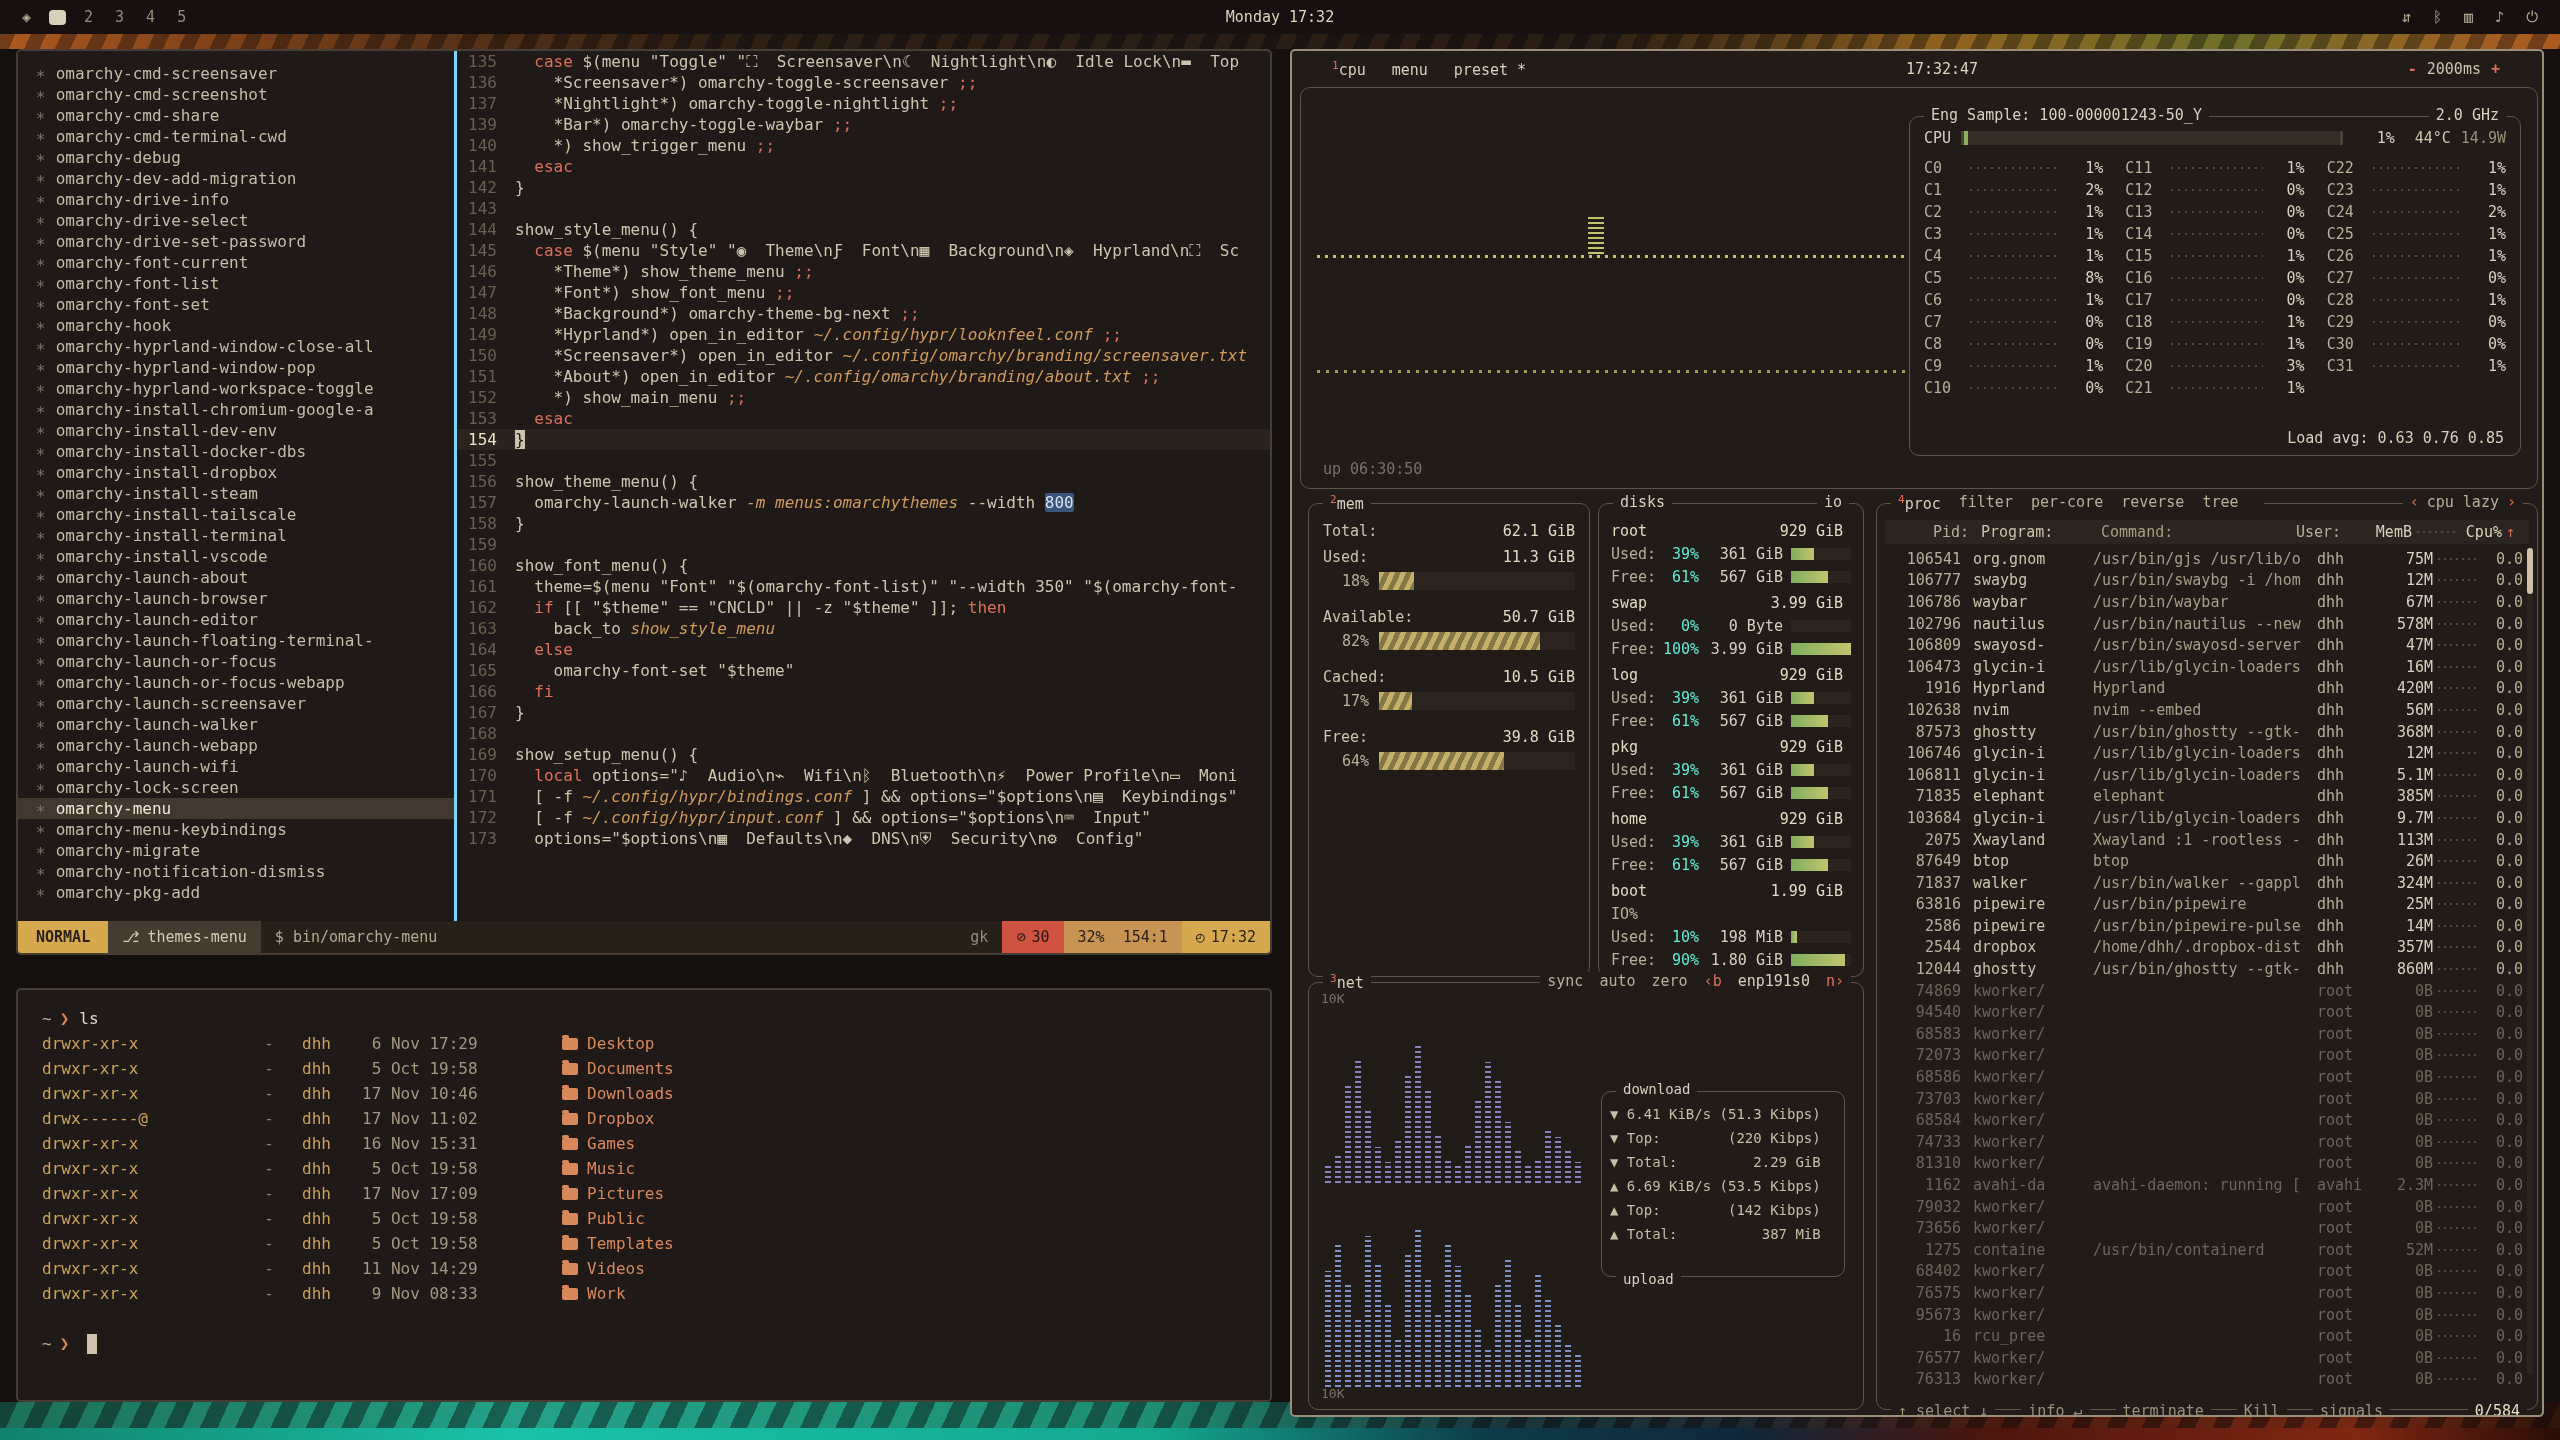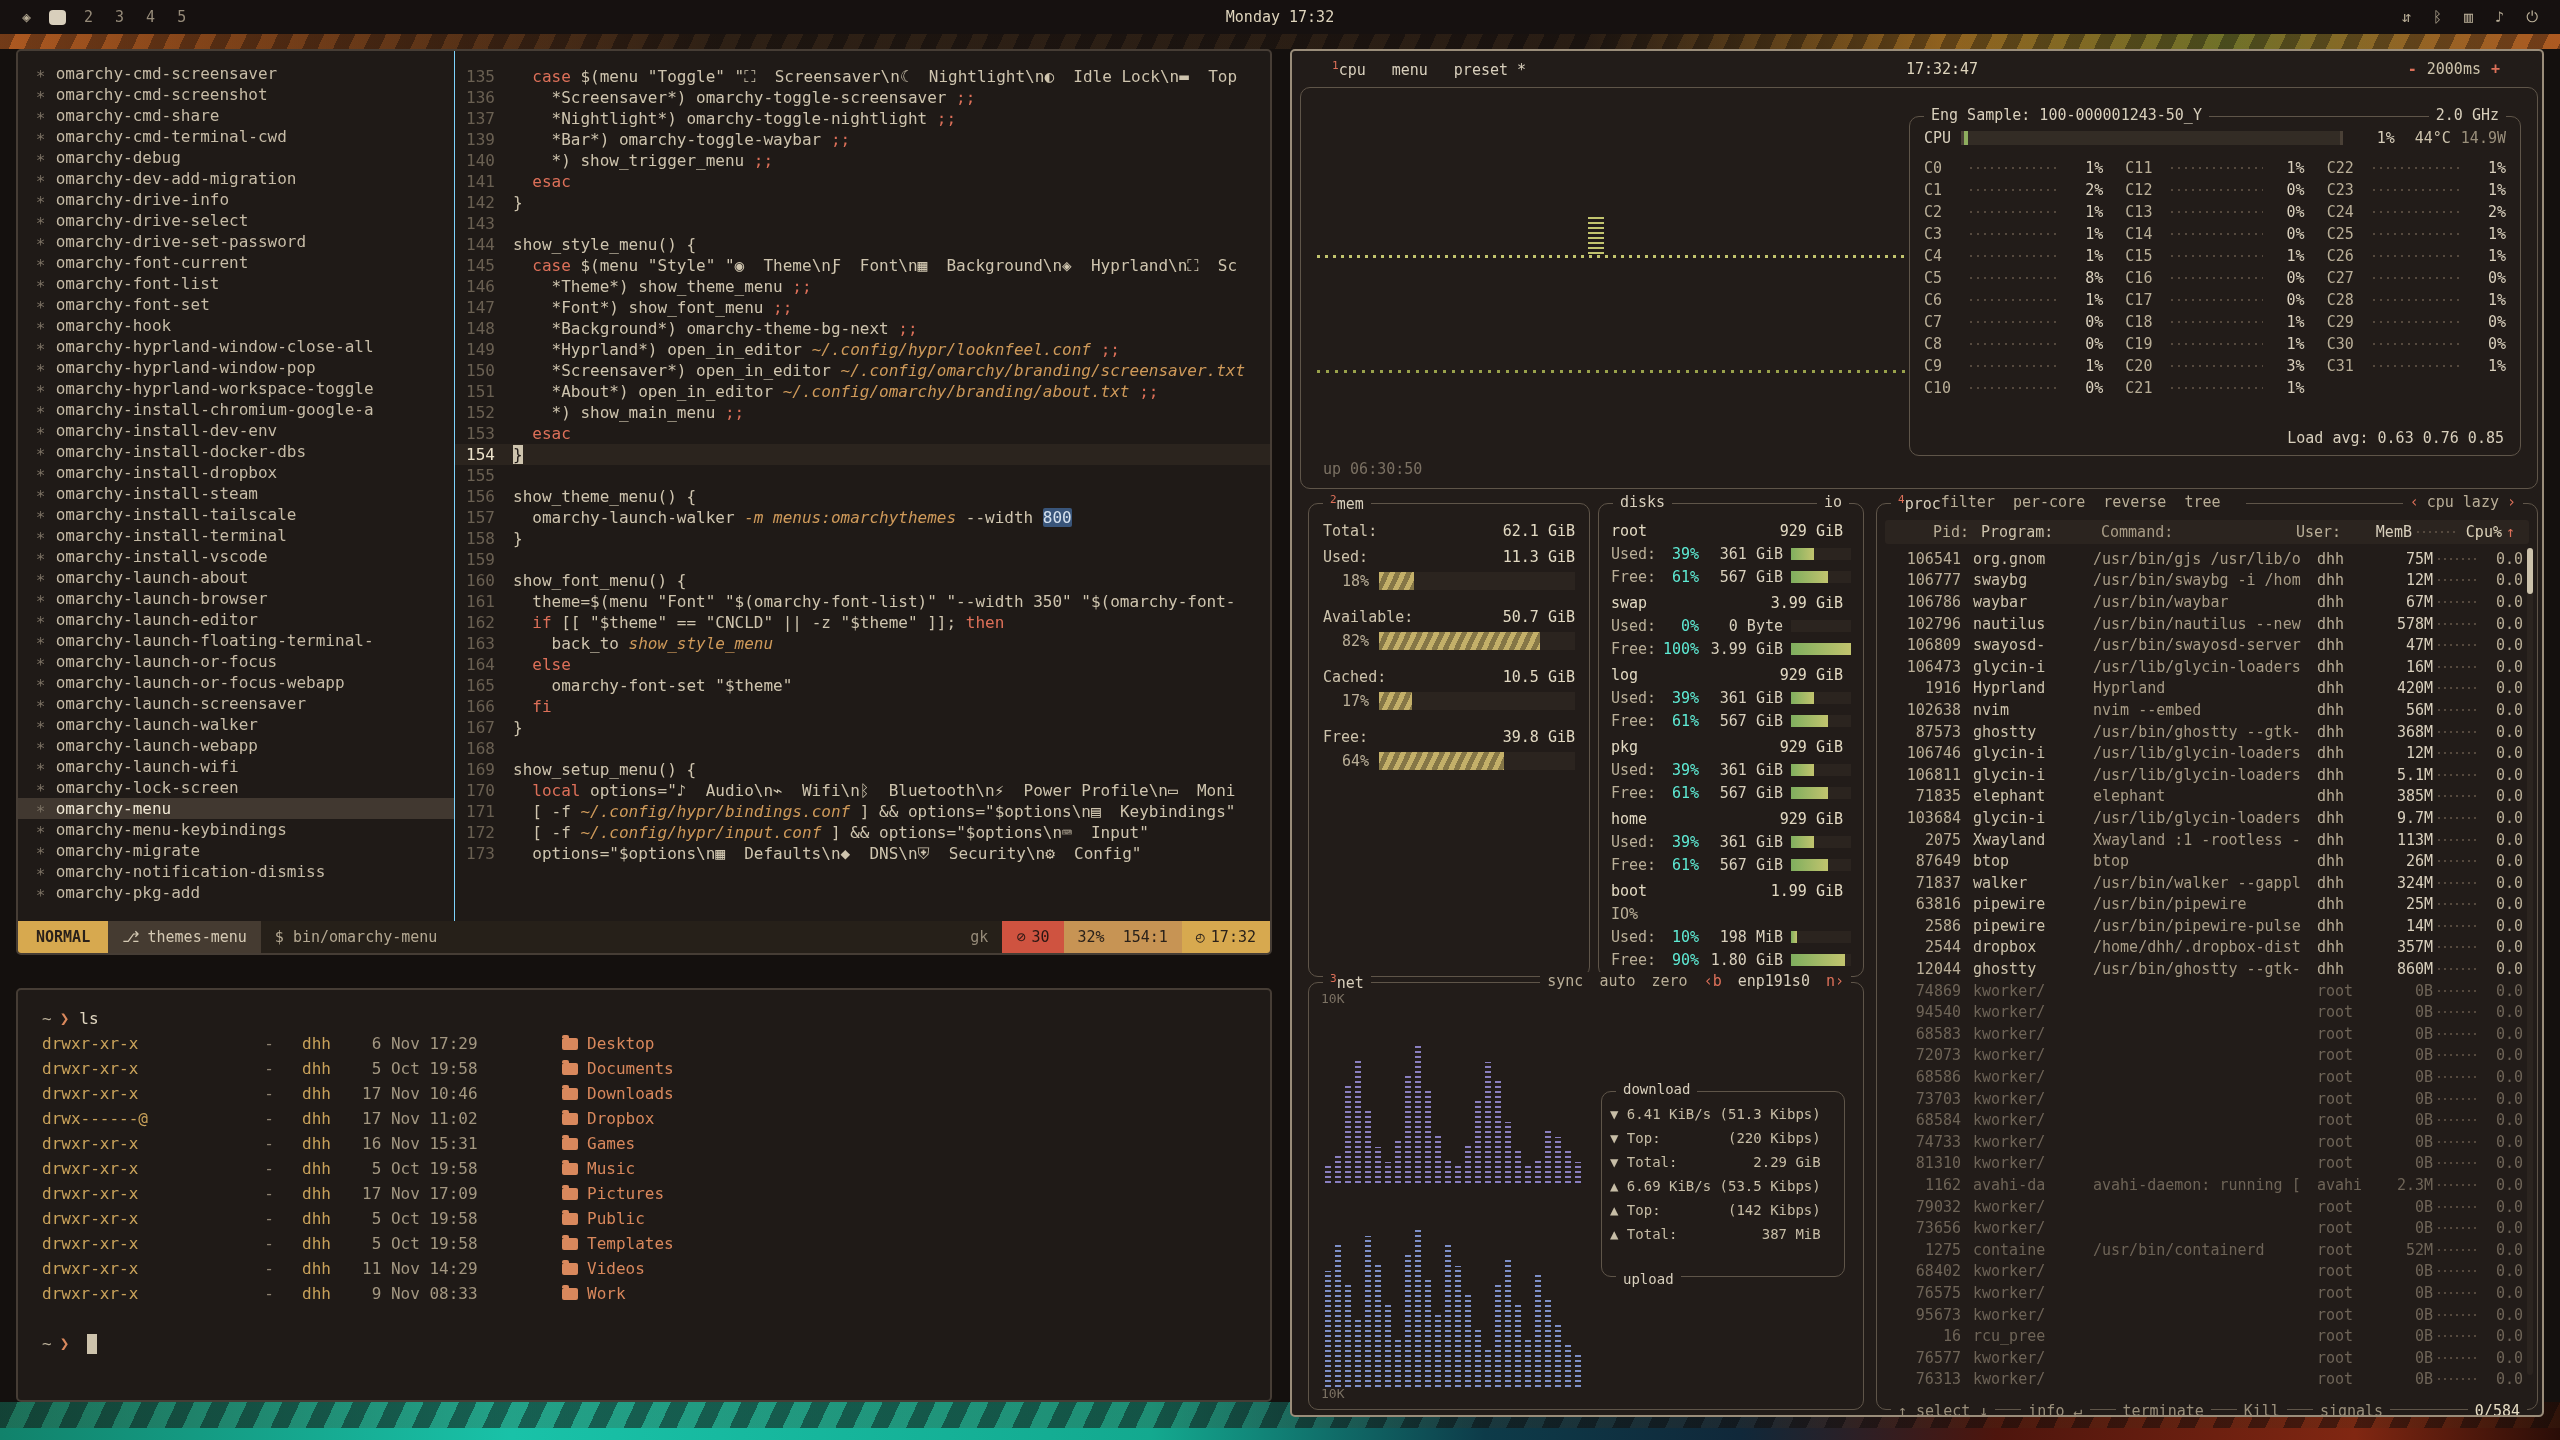--- a/index.html
+++ b/index.html
@@ -34,21 +34,21 @@
   .win{position:absolute;background:var(--win2);border:2px solid #463d35;border-radius:5px;overflow:hidden}
   .win.focused{border-color:#9a8d7a;background:var(--win)}
 
   
   #editor{left:16px;top:49px;width:1256px;height:906px;display:flex;flex-direction:column}
   .ed-body{flex:1;display:flex;min-height:0}
   .tree{width:436px;padding:12px 0;font-size:16px;line-height:21px;overflow:hidden}
   .tree-item{display:flex;align-items:center;height:21px;padding:0 18px;white-space:pre;color:#c6bba6}
   .tree-item .tico{color:var(--dim);margin-right:10px}
   .tree-item.sel{background:#413830;color:#f0e8d4}
-  .code{flex:1;border-left:1px solid #7dd3fc;padding-top:15px;overflow:hidden;font-size:16px;line-height:21px}
+  .code{flex:1;border-left:3px solid #7dd3fc;padding-top:0;overflow:hidden;font-size:16px;line-height:21px}
   .code-line{display:flex;height:21px;white-space:pre}
   .code-line .gutter{width:58px;flex:none;text-align:right;padding-right:18px;color:#6a6052}
   .code-line.cur{background:#2b241e}
   .code-line.cur .gutter{color:#ece2ca}
   .seg-d{color:#cec4ae}.seg-k{color:var(--red)}
   .seg-p{color:#cf9a5a;font-style:italic}
   .seg-hl{background:#39557a;color:#d6e2ef;border-radius:2px}
   .seg-cursor{background:#cec4ae;color:#211b18}
   .statusline{height:32px;background:#262019;display:flex;align-items:stretch;font-size:15px;flex:none}
   .sl-seg{display:flex;align-items:center;padding:0 14px;white-space:pre}
@@ -146,21 +146,21 @@
   #dl-graph{top:22px;color:#8a7fc0}
   #ul-graph{bottom:22px;color:#7e90c8}
   .net-graph i{width:6px;flex:none;background-image:repeating-linear-gradient(0deg,currentColor 0 2px,transparent 2px 5px)}
   .net-stats{position:absolute;left:292px;top:108px;width:244px;height:186px;border:1px solid var(--bord);border-radius:10px;padding:10px 8px;font-size:14px}
   .ns-row{height:24px;white-space:pre;color:#c7bda6;display:flex;align-items:center}
   .ns-title{position:absolute;top:-11px;left:14px;background:var(--win);padding:0 7px;color:#d8cfbc}
   .ns-title.bottom{top:auto;bottom:-11px}
 
   
   #proc-box{left:584px;top:452px;width:662px;height:907px}
-  .proc-tabs{position:absolute;top:-11px;left:14px;background:var(--win);padding:0 7px;display:flex;white-space:pre}
+  .proc-tabs{position:absolute;top:-11px;left:14px;background:var(--win);padding:0 7px;display:flex;gap:18px;white-space:pre}
   .proc-tabs .pt{color:#b9ae97}.proc-tabs .pt.first{color:#d8cfbc}
   .proc-sel{position:absolute;top:-11px;right:14px;background:var(--win);padding:0 7px;display:flex;gap:8px;color:#b9ae97}
   .proc-sel .arr{color:var(--red)}
   .proc-head{display:flex;align-items:center;height:24px;margin:16px 8px 4px 8px;background:#2b241f;border-radius:3px;color:#ddd3ba;padding:0 14px 0 10px}
   .proc-rows{padding:0}
   .proc-row{display:flex;align-items:center;height:21.6px;padding:0 14px 0 10px;white-space:pre}
   .c-pid{width:74px;text-align:right;color:#b9ae97;flex:none;overflow:hidden}
   .c-prog{width:104px;margin-left:12px;flex:none;overflow:hidden;color:#cdc3ac}
   .c-cmd{flex:1;margin-left:16px;overflow:hidden;color:#a89c86}
   .c-user{width:64px;flex:none;color:#b9ae97;overflow:hidden}

